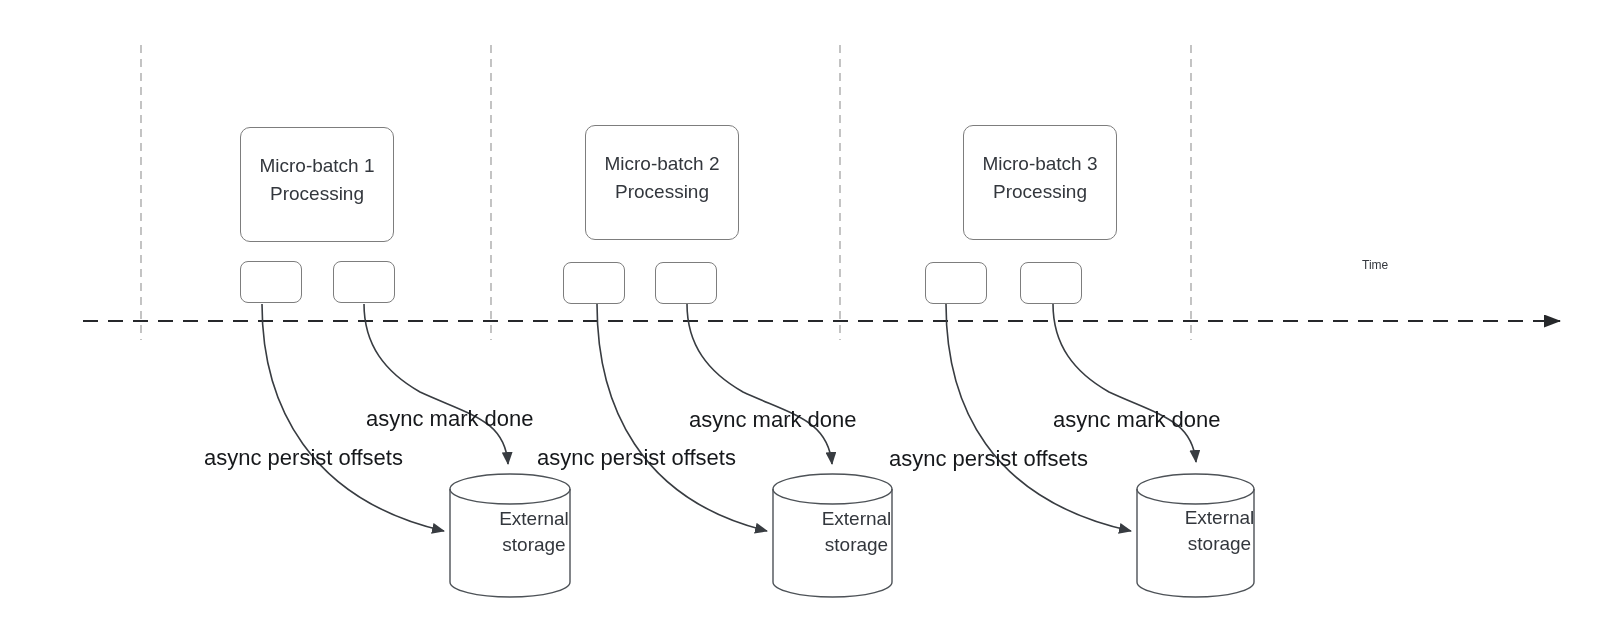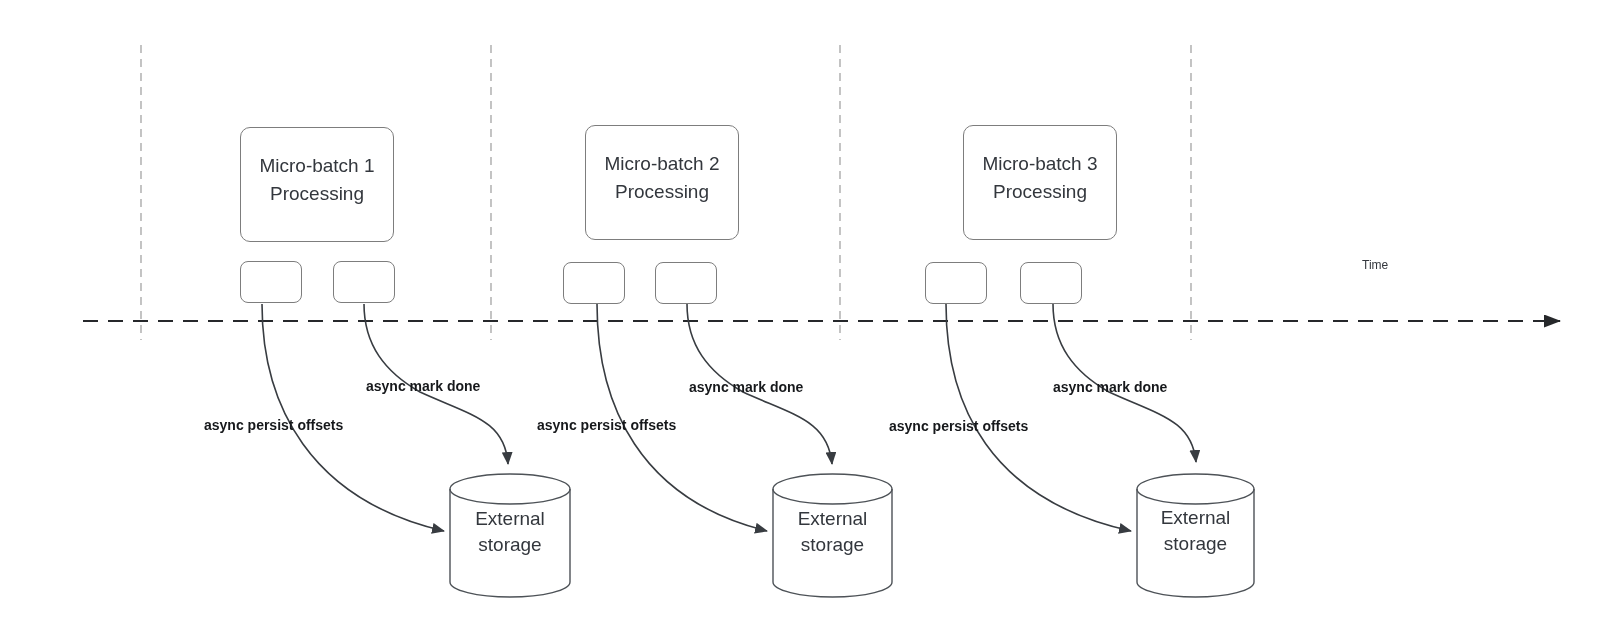--- a/index.html
+++ b/index.html
@@ -73,27 +73,29 @@
     border-radius: 8px;
     background: #ffffff;
     box-sizing: border-box;
   }
   .storage-label {
     position: absolute;
     text-align: center;
     color: #33373d;
     font-size: 19px;
     line-height: 26px;
+    margin-left: 24px;
   }
   .alabel {
     position: absolute;
-    font-size: 14px;
-    font-weight: bold;
+    font-size: 22px;
+    font-weight: normal;
     color: #16181b;
     white-space: nowrap;
+    margin-top: 28px;
   }
   .time-label {
     position: absolute;
     font-size: 12px;
     color: #33373d;
     white-space: nowrap;
   }
 </style>
 </head>
 <body>

